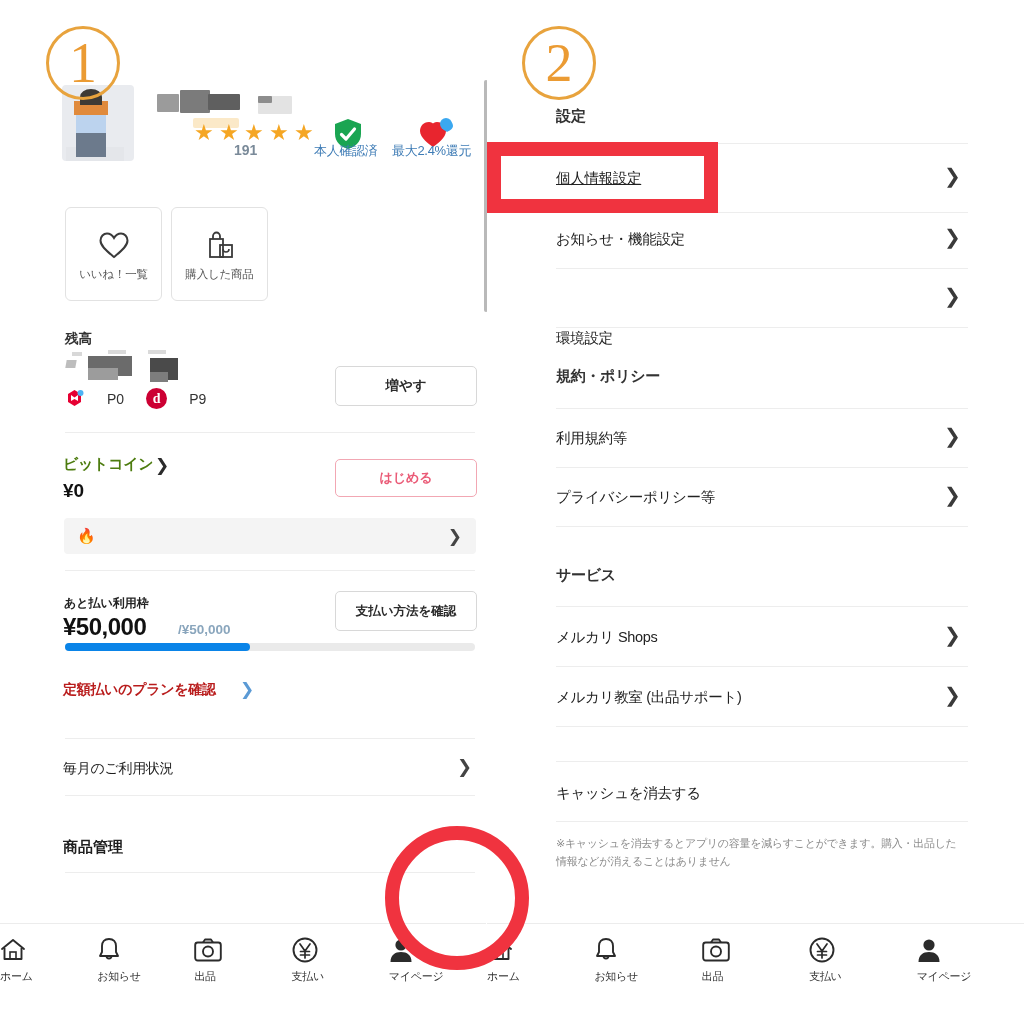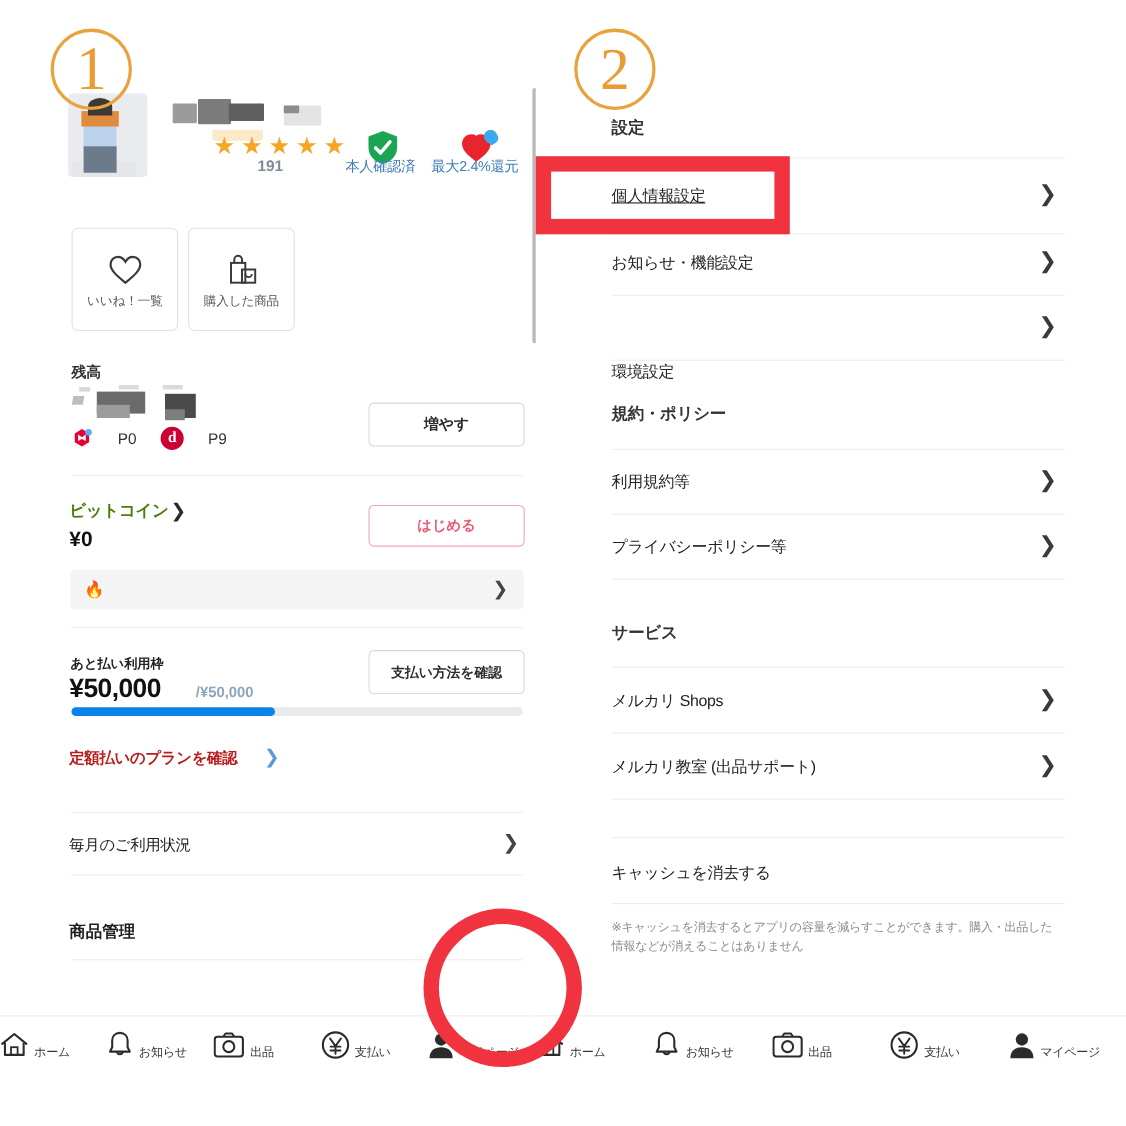--- a/index.html
+++ b/index.html
@@ -95,21 +95,21 @@
 
   .row-lnk{position:absolute;left:63px;font-size:14px;color:#1f1f1f;letter-spacing:-0.3px;}
   .row-chev{position:absolute;right:12px;font-size:18px;color:#444;font-weight:400;}
 
   .mgmt{position:absolute;left:63px;top:838px;font-size:15px;font-weight:700;color:#1f1f1f;}
 
   
   .tabbar{position:absolute;bottom:0;height:88px;background:#fff;border-top:1px solid #ececec;display:flex;align-items:flex-start;}
   .tabbar-left{left:0;width:486px;padding-top:12px;}
   .tabbar-right{left:487px;width:537px;padding-top:12px;}
-  .tab{flex:1;display:flex;flex-direction:row;align-items:flex-end;gap:5px;}
+  .tab{flex:1;display:flex;flex-direction:column;align-items:flex-start;gap:5px;}
   .tab-ico{height:28px;display:flex;align-items:center;justify-content:center;}
   .tab-lbl{font-size:11px;color:#333;letter-spacing:-0.3px;}
 
   
   .r-head{position:absolute;left:556px;top:107px;font-size:15px;color:#333;font-weight:600;}
   .r-item{position:absolute;left:556px;font-size:14.5px;color:#222;letter-spacing:-0.3px;}
   .r-sec{position:absolute;left:556px;font-size:15px;font-weight:700;color:#333;letter-spacing:-0.3px;}
   .r-chev{position:absolute;left:944px;font-size:20px;color:#3a3a3a;font-weight:300;}
   .r-hr{position:absolute;left:556px;width:412px;height:1px;background:#ededed;}
   .r-note{position:absolute;left:556px;top:834px;width:408px;font-size:11px;color:#8b8b8b;line-height:1.65;letter-spacing:-0.3px;}

